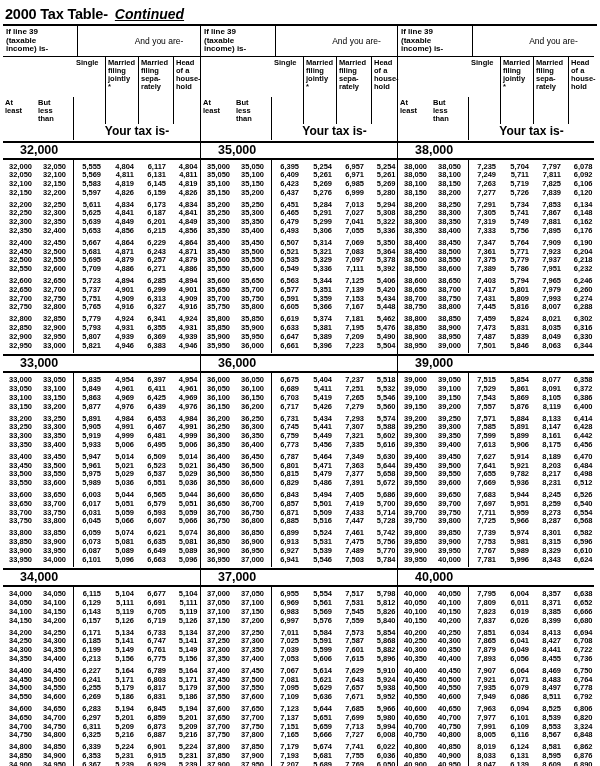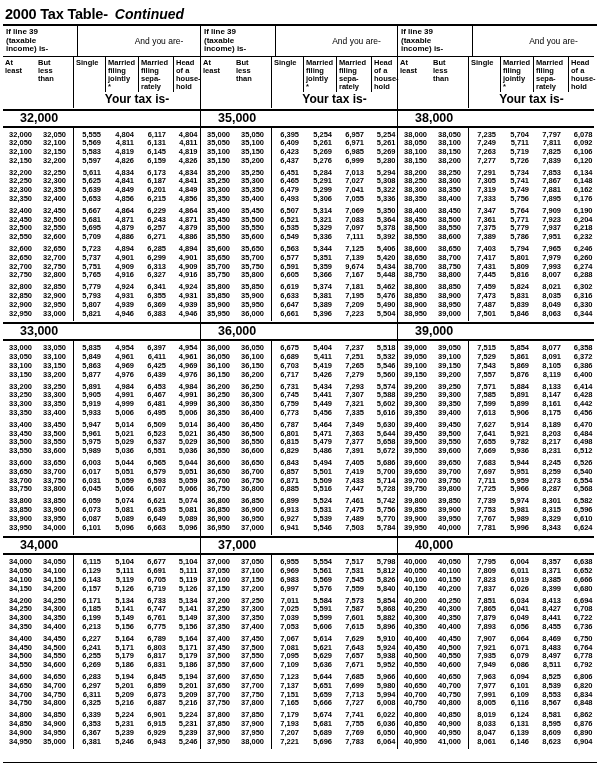--- a/index.html
+++ b/index.html
@@ -1,33 +1,33 @@
 <!DOCTYPE html>
 <html><head>
 <meta charset="utf-8">
 <style>
   html,body{margin:0;padding:0;background:#fff;}
   body{width:600px;height:766px;overflow:hidden;color:#000;
        font-family:"Liberation Sans","DejaVu Sans",sans-serif;-webkit-font-smoothing:none;}
   .page{padding:2px 3px 0 3px;}
   .title-row{padding:3px 0 1px 2px;border-bottom:2.5px solid #000;}
   .title-main{font-size:14.5px;font-weight:bold;letter-spacing:-0.2px;}
-  .title-cont{font-size:14px;font-weight:bold;font-style:italic;margin-left:7px;}
+  .title-cont{font-size:14px;font-weight:bold;font-style:italic;margin-left:7px;text-decoration:underline;}
   .panels{display:flex;align-items:stretch;}
   .panel{width:197px;box-sizing:border-box;flex:0 0 auto;}
   .panel + .panel{border-left:1.5px solid #000;}
   
   .ph-top{display:flex;border-bottom:1px solid #000;gap:40px;}
   .ph-income{width:70px;border-right:1.5px solid #000;padding:2px 1px 2px 3px;
              white-space:pre-line;font-size:8px;line-height:8.5px;font-weight:bold;}
   .ph-and{flex:1;display:flex;align-items:center;justify-content:center;
           font-size:8.5px;font-weight:normal;}
   .ph-cols{display:flex;}
   .ph-inc-wrap{width:70px;border-right:1.5px solid #000;display:grid;
-               grid-template-columns:33px 37px;}
+               grid-template-columns:33px 37px;margin-top:40px;}
   .ph-tax-wrap{flex:1;display:grid;grid-template-columns:31px 33px 35px 26.5px;}
   .ph-col{font-size:7.5px;line-height:8px;padding:2px 1px 1px 2px;
           white-space:pre-line;font-weight:bold;}
   .ph-col.bl{border-left:1px solid #000;}
   .ph-yourtax-row{display:flex;}
   .ph-spacer{width:70px;border-right:1.5px solid #000;}
   .ph-yourtax{flex:1;text-align:center;font-size:12px;font-weight:bold;padding:0 0 2px 0;}
   
   .section-bar{border-top:2px solid #000;border-bottom:2px solid #000;
                padding:0 0 1px 17px;font-size:12.5px;font-weight:bold;margin-top:1px;}
@@ -736,21 +736,21 @@
             <div class="cell c2">6,577</div>
             <div class="cell c3">5,351</div>
             <div class="cell c4">7,139</div>
             <div class="cell c5">5,420</div>
           </div>
           <div class="trow">
             <div class="cell c0">35,700</div>
             <div class="cell c1">35,750</div>
             <div class="cell c2">6,591</div>
             <div class="cell c3">5,359</div>
-            <div class="cell c4">9,674</div>
+            <div class="cell c4">7,153</div>
             <div class="cell c5">5,434</div>
           </div>
           <div class="trow">
             <div class="cell c0">35,750</div>
             <div class="cell c1">35,800</div>
             <div class="cell c2">6,605</div>
             <div class="cell c3">5,366</div>
             <div class="cell c4">7,167</div>
             <div class="cell c5">5,448</div>
           </div>
@@ -1590,21 +1590,21 @@
             <div class="cell c3">6,101</div>
             <div class="cell c4">8,539</div>
             <div class="cell c5">6,820</div>
           </div>
           <div class="trow">
             <div class="cell c0">40,700</div>
             <div class="cell c1">40,750</div>
             <div class="cell c2">7,991</div>
             <div class="cell c3">6,109</div>
             <div class="cell c4">8,553</div>
-            <div class="cell c5">6,834</div>
+            <div class="cell c5">3,324</div>
           </div>
           <div class="trow">
             <div class="cell c0">40,750</div>
             <div class="cell c1">40,800</div>
             <div class="cell c2">8,005</div>
             <div class="cell c3">6,116</div>
             <div class="cell c4">8,567</div>
             <div class="cell c5">6,848</div>
           </div>
           <div class="trow group-start">

